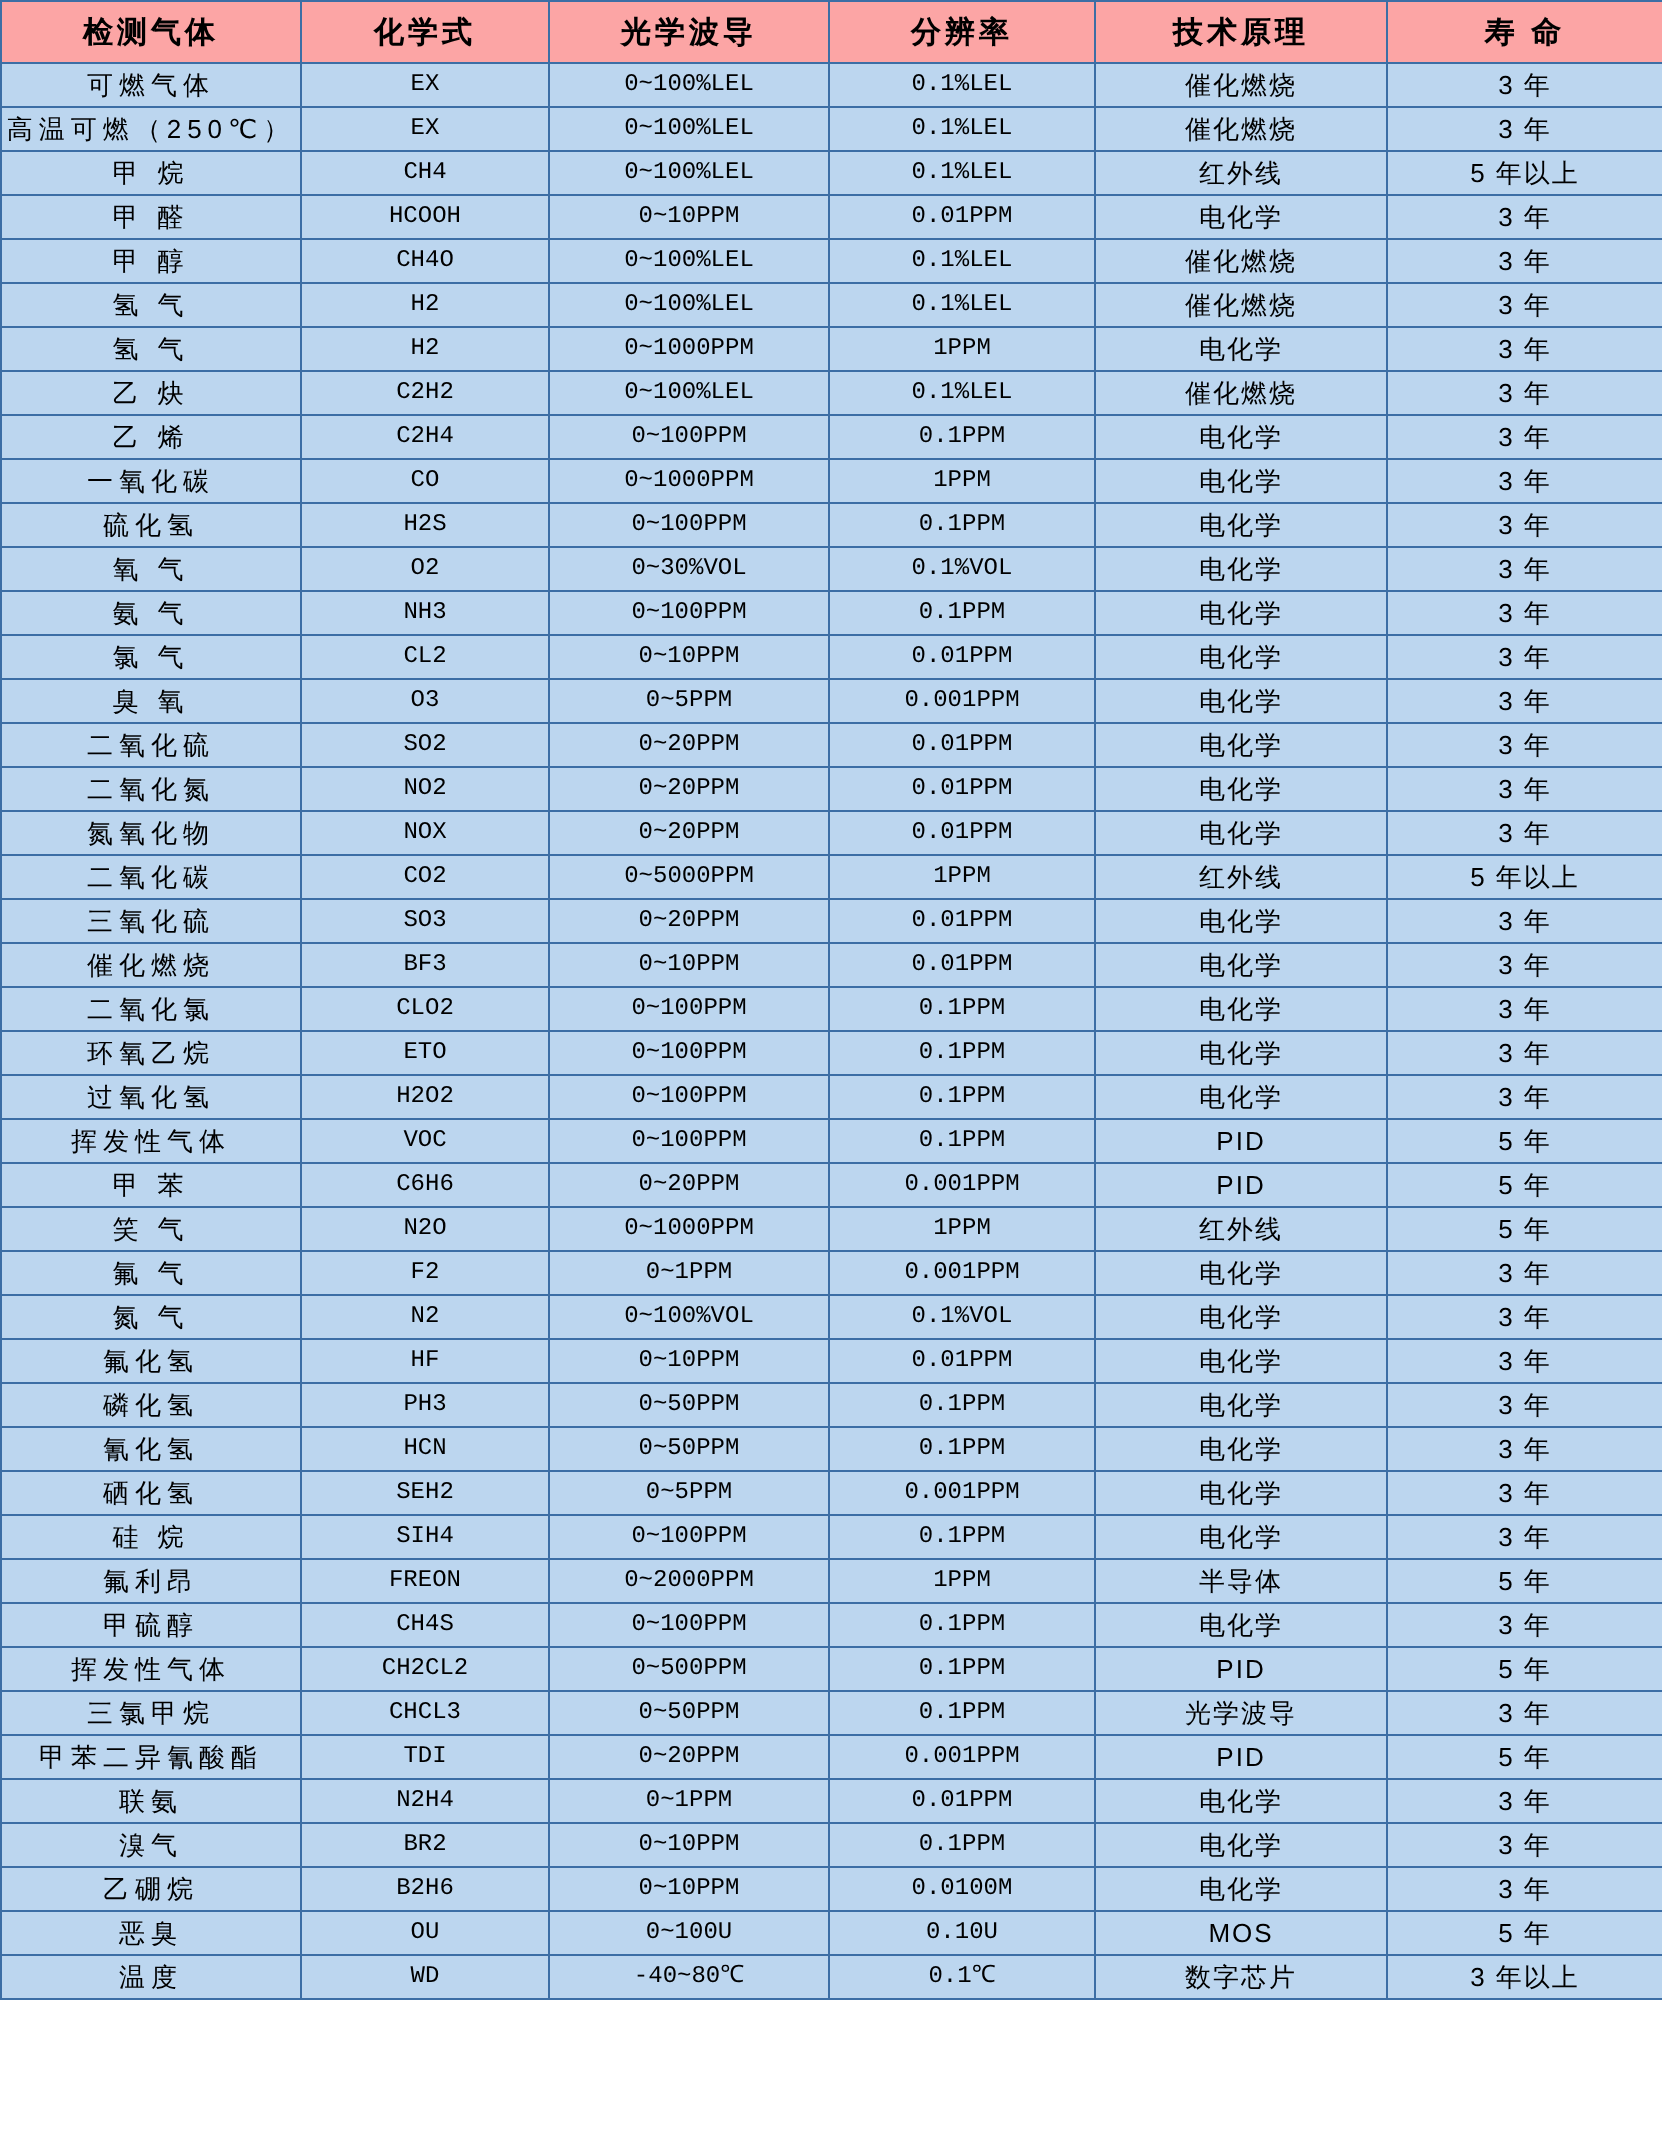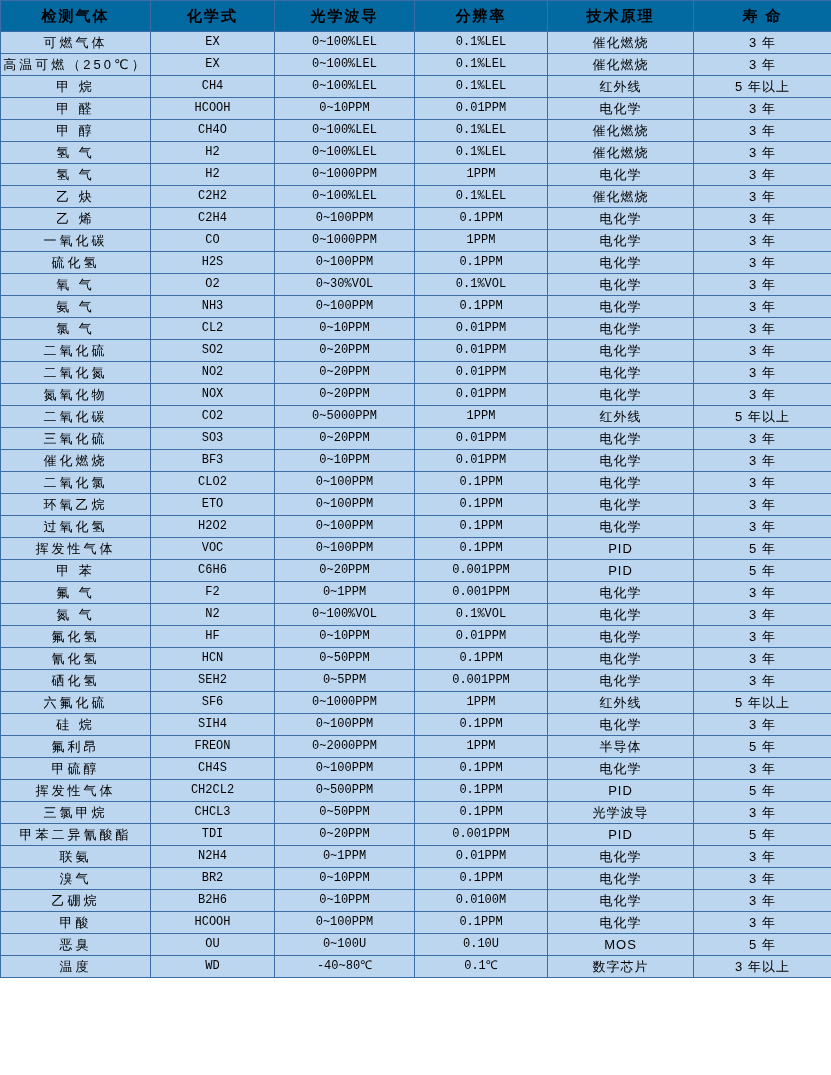--- a/index.html
+++ b/index.html
@@ -26,21 +26,21 @@
   #gas-table th,
   #gas-table td {
     border: 1px solid #3c6ea5;
     text-align: center;
     vertical-align: middle;
     color: #000000;
     white-space: nowrap;
     overflow: hidden;
   }
   #gas-table thead th {
-    background: #0369a1;
+    background: #fca5a5;
     height: 28px;
     font-size: 15px;
     font-weight: bold;
     letter-spacing: 2px;
   }
   #gas-table tbody td {
     background: #bcd6ef;
     height: 21px;
     font-size: 13px;
     line-height: 21px;
@@ -190,20 +190,28 @@
       </tr>
       <tr>
         <td class="name">氯 气</td>
         <td class="formula">CL2</td>
         <td class="range">0~10PPM</td>
         <td class="resolution">0.01PPM</td>
         <td class="principle">电化学</td>
         <td class="life">3 年</td>
       </tr>
       <tr>
+        <td class="name">臭 氧</td>
+        <td class="formula">O3</td>
+        <td class="range">0~5PPM</td>
+        <td class="resolution">0.001PPM</td>
+        <td class="principle">电化学</td>
+        <td class="life">3 年</td>
+      </tr>
+      <tr>
         <td class="name">二氧化硫</td>
         <td class="formula">SO2</td>
         <td class="range">0~20PPM</td>
         <td class="resolution">0.01PPM</td>
         <td class="principle">电化学</td>
         <td class="life">3 年</td>
       </tr>
       <tr>
         <td class="name">二氧化氮</td>
         <td class="formula">NO2</td>
@@ -278,20 +286,28 @@
       </tr>
       <tr>
         <td class="name">甲 苯</td>
         <td class="formula">C6H6</td>
         <td class="range">0~20PPM</td>
         <td class="resolution">0.001PPM</td>
         <td class="principle">PID</td>
         <td class="life">5 年</td>
       </tr>
       <tr>
+        <td class="name">笑 气</td>
+        <td class="formula">N2O</td>
+        <td class="range">0~1000PPM</td>
+        <td class="resolution">1PPM</td>
+        <td class="principle">红外线</td>
+        <td class="life">5 年</td>
+      </tr>
+      <tr>
         <td class="name">氟 气</td>
         <td class="formula">F2</td>
         <td class="range">0~1PPM</td>
         <td class="resolution">0.001PPM</td>
         <td class="principle">电化学</td>
         <td class="life">3 年</td>
       </tr>
       <tr>
         <td class="name">氮 气</td>
         <td class="formula">N2</td>
@@ -302,42 +318,42 @@
       </tr>
       <tr>
         <td class="name">氟化氢</td>
         <td class="formula">HF</td>
         <td class="range">0~10PPM</td>
         <td class="resolution">0.01PPM</td>
         <td class="principle">电化学</td>
         <td class="life">3 年</td>
       </tr>
       <tr>
+        <td class="name">磷化氢</td>
+        <td class="formula">PH3</td>
+        <td class="range">0~50PPM</td>
+        <td class="resolution">0.1PPM</td>
+        <td class="principle">电化学</td>
+        <td class="life">3 年</td>
+      </tr>
+      <tr>
         <td class="name">氰化氢</td>
         <td class="formula">HCN</td>
         <td class="range">0~50PPM</td>
         <td class="resolution">0.1PPM</td>
         <td class="principle">电化学</td>
         <td class="life">3 年</td>
       </tr>
       <tr>
         <td class="name">硒化氢</td>
         <td class="formula">SEH2</td>
         <td class="range">0~5PPM</td>
         <td class="resolution">0.001PPM</td>
         <td class="principle">电化学</td>
         <td class="life">3 年</td>
-      </tr>
-      <tr>
-        <td class="name">六氟化硫</td>
-        <td class="formula">SF6</td>
-        <td class="range">0~1000PPM</td>
-        <td class="resolution">1PPM</td>
-        <td class="principle">红外线</td>
-        <td class="life">5 年以上</td>
       </tr>
       <tr>
         <td class="name">硅 烷</td>
         <td class="formula">SIH4</td>
         <td class="range">0~100PPM</td>
         <td class="resolution">0.1PPM</td>
         <td class="principle">电化学</td>
         <td class="life">3 年</td>
       </tr>
       <tr>
@@ -394,28 +410,20 @@
         <td class="range">0~10PPM</td>
         <td class="resolution">0.1PPM</td>
         <td class="principle">电化学</td>
         <td class="life">3 年</td>
       </tr>
       <tr>
         <td class="name">乙硼烷</td>
         <td class="formula">B2H6</td>
         <td class="range">0~10PPM</td>
         <td class="resolution">0.0100M</td>
-        <td class="principle">电化学</td>
-        <td class="life">3 年</td>
-      </tr>
-      <tr>
-        <td class="name">甲酸</td>
-        <td class="formula">HCOOH</td>
-        <td class="range">0~100PPM</td>
-        <td class="resolution">0.1PPM</td>
         <td class="principle">电化学</td>
         <td class="life">3 年</td>
       </tr>
       <tr>
         <td class="name">恶臭</td>
         <td class="formula">OU</td>
         <td class="range">0~100U</td>
         <td class="resolution">0.10U</td>
         <td class="principle">MOS</td>
         <td class="life">5 年</td>

